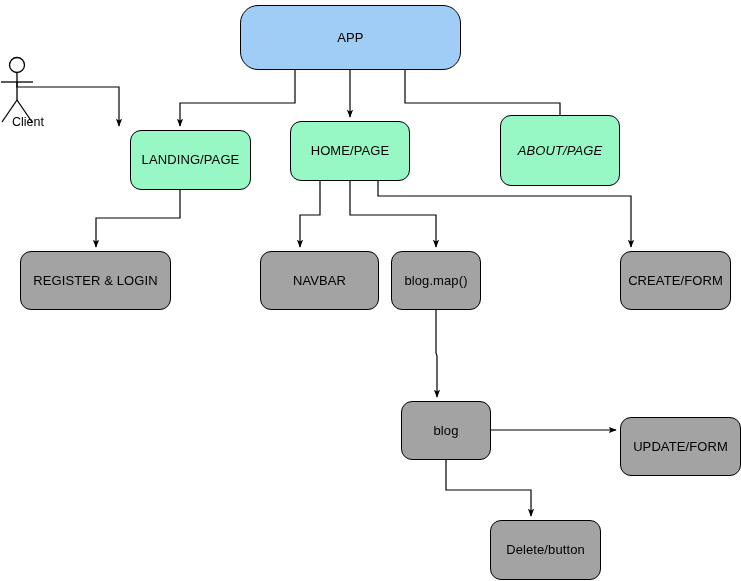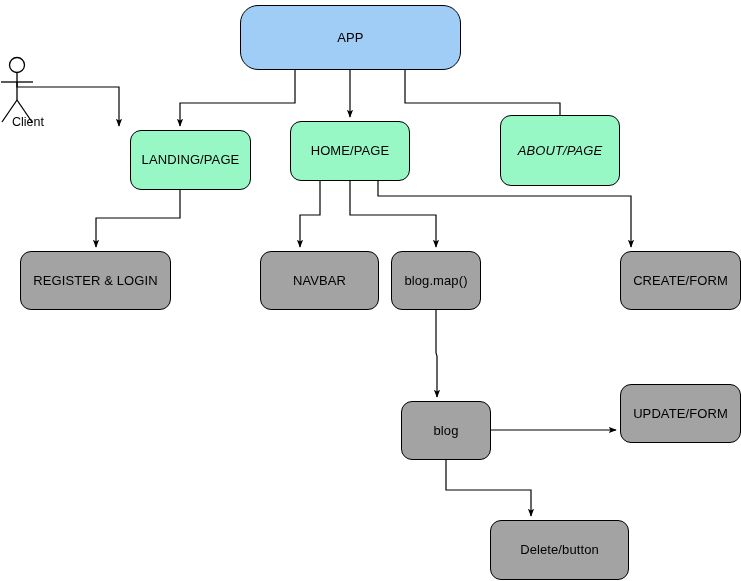--- a/index.html
+++ b/index.html
@@ -122,29 +122,29 @@
   </div>
 
   <div class="node purple" style="left:241px; top:251px; width:119px; height:59px;margin-left:19px;">
     <span>NAVBAR</span>
   </div>
 
   <div class="node purple" style="left:391px; top:251px; width:90px; height:59px;">
     <span>blog.map()</span>
   </div>
 
-  <div class="node purple" style="left:620px; top:251px; width:121px; height:59px;">
+  <div class="node purple" style="left:620px; top:251px; width:111px; height:59px;">
     <span>CREATE/FORM</span>
   </div>
 
   <div class="node purple" style="left:401px; top:401px; width:90px; height:59px;">
     <span>blog</span>
   </div>
 
-  <div class="node purple" style="left:620px; top:384px; width:121px; height:59px;">
+  <div class="node purple" style="left:620px; top:417px; width:121px; height:59px;">
     <span>UPDATE/FORM</span>
   </div>
 
-  <div class="node purple" style="left:490px; top:520px; width:139px; height:60px;">
+  <div class="node purple" style="left:490px; top:520px; width:111px; height:60px;">
     <span>Delete/button</span>
   </div>
 
 </div>
 
 </body></html>

